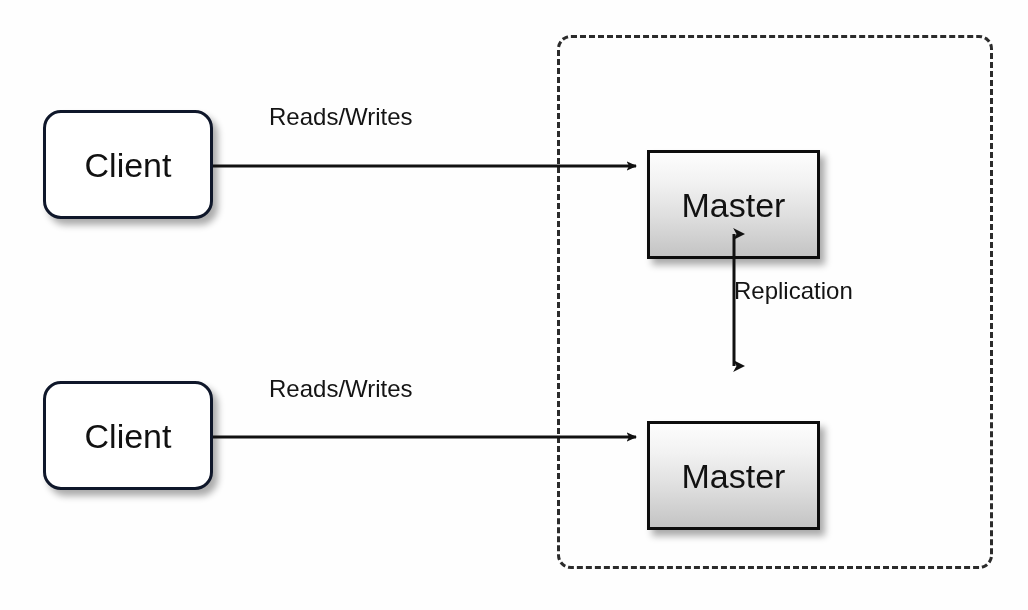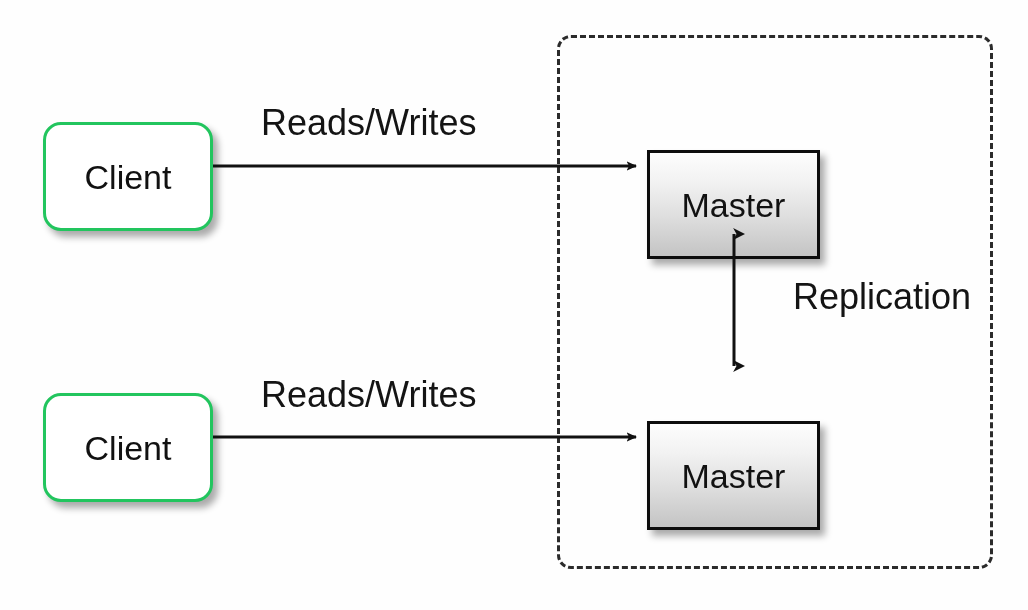--- a/index.html
+++ b/index.html
@@ -30,28 +30,27 @@
     box-sizing: border-box;
     background: transparent;
   }
 
   
   .client-node {
     position: absolute;
     width: 170px;
     height: 109px;
     background: #ffffff;
-    border: 3px solid #22c55e;
+    border: 3px solid #0f172a;
     border-radius: 18px;
     box-sizing: border-box;
     box-shadow: 5px 6px 7px rgba(0,0,0,0.33);
     display: flex;
     align-items: center;
     justify-content: center;
-    margin-top: 12px;
   }
   .client-node .node-label {
     font-size: 34px;
     color: #111111;
     letter-spacing: 0px;
     line-height: 1;
   }
   #client-top  { left: 43px; top: 110px; }
   #client-bottom { left: 43px; top: 381px; }
 
@@ -73,28 +72,29 @@
     font-size: 34px;
     color: #111111;
     line-height: 1;
   }
   #master-top    { left: 647px; top: 110px; }
   #master-bottom { left: 647px; top: 381px; }
 
   
   .edge-label {
     position: absolute;
-    font-size: 36px;
+    font-size: 24px;
     color: #141414;
     white-space: nowrap;
     line-height: 1;
+    margin-left: 8px;
   }
   #label-rw-top    { left: 261px; top: 105px; }
   #label-rw-bottom { left: 261px; top: 377px; }
-  #label-replication { left: 793px; top: 279px; }
+  #label-replication { left: 726px; top: 279px; }
 
   
   .connectors {
     position: absolute;
     left: 0;
     top: 0;
     width: 1028px;
     height: 610px;
     pointer-events: none;
   }

